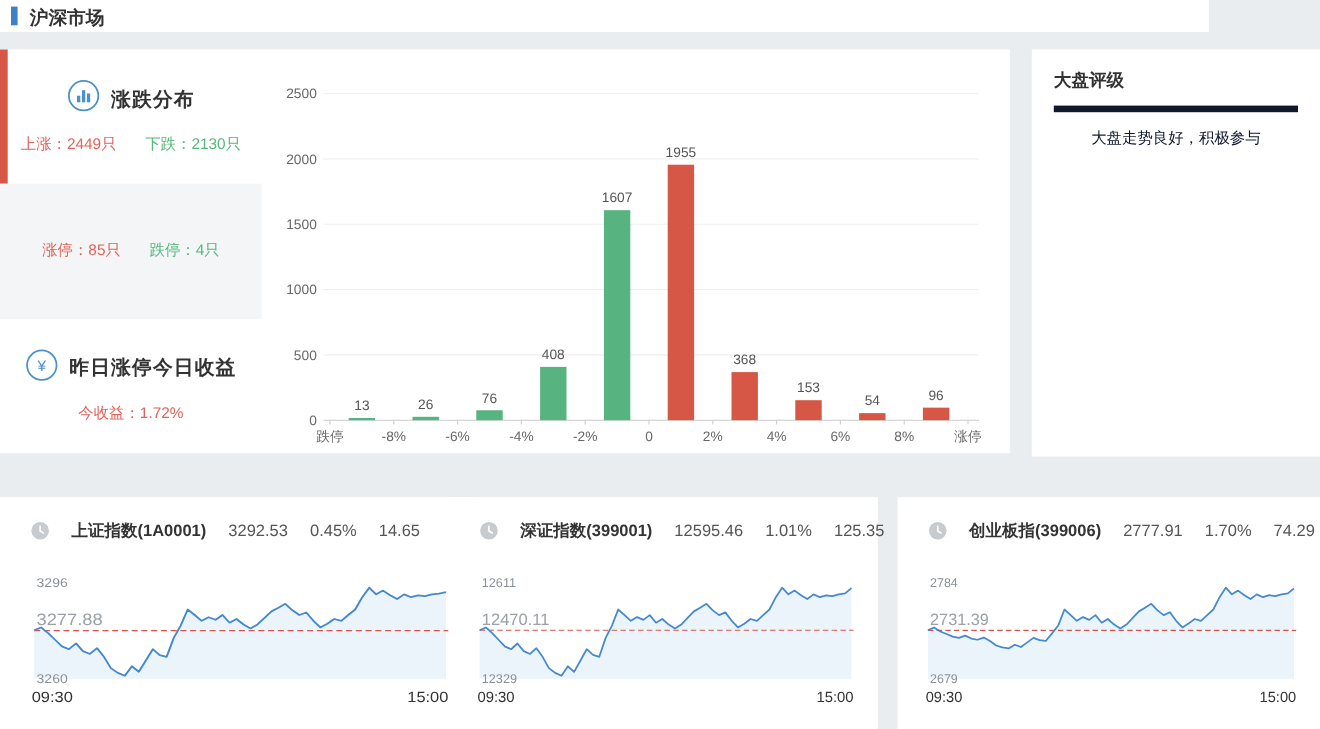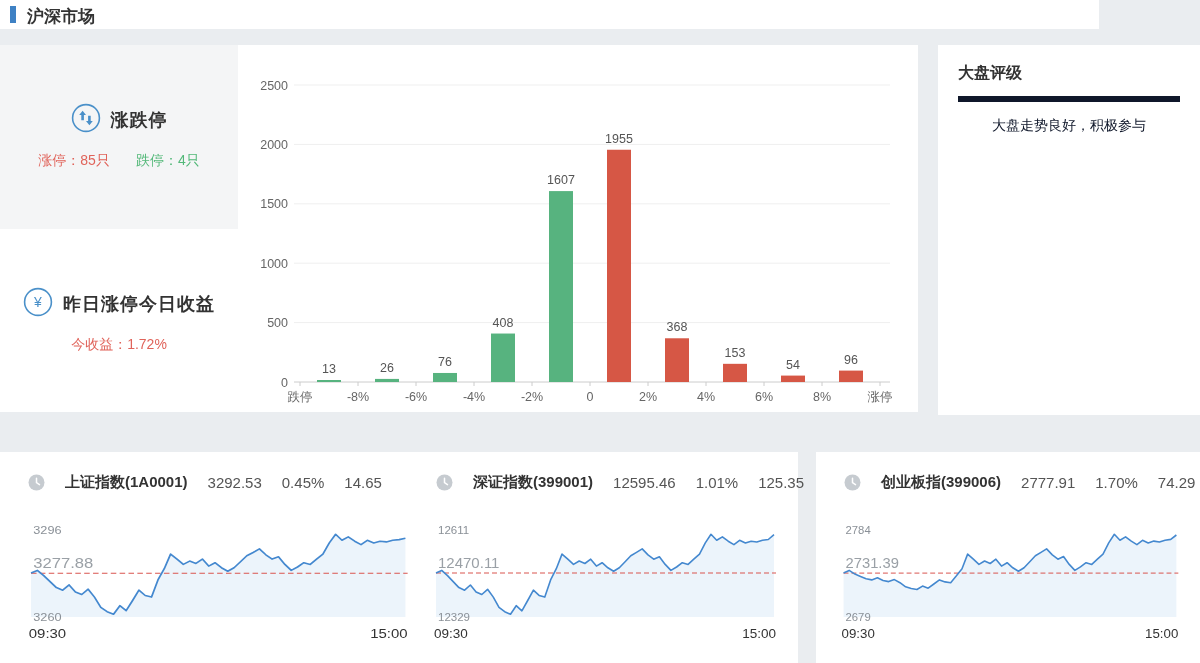--- a/index.html
+++ b/index.html
@@ -52,32 +52,39 @@
 <div class="page">
 
   <div class="topbar">
     <span class="accent"></span>
     <span class="page-title">沪深市场</span>
   </div>
 
   <div class="main-card">
     <div class="sidebar">
 
-
-      <div class="side-item shaded">
+      <div class="side-item active">
         <div class="item-head">
           <span class="icon">
             <svg width="30" height="30" viewBox="0 0 30 30">
               <circle cx="15" cy="15" r="13.4" fill="none" stroke="#4a90c9" stroke-width="1.6"></circle>
-              <path d="M11.6 7.8 L8.2 12 h2.1 v5.2 h2.6 V12 h2.1 Z" fill="#4a90c9"></path>
-              <path d="M18.4 22.2 L21.8 18 h-2.1 v-5.2 h-2.6 V18 h-2.1 Z" fill="#4a90c9"></path>
+              <rect x="9" y="15" width="3" height="6" fill="#4a90c9"></rect>
+              <rect x="13.5" y="10" width="3" height="11" fill="#4a90c9"></rect>
+              <rect x="18" y="13" width="3" height="8" fill="#4a90c9"></rect>
             </svg>
           </span>
-          <span class="item-label">涨跌停</span>
-        </div>
+          <span class="item-label">涨跌分布</span>
+        </div>
+        <div class="item-stats">
+          <span class="t-red">上涨：2449只</span>
+          <span class="t-green">下跌：2130只</span>
+        </div>
+      </div>
+
+      <div class="side-item shaded">
         <div class="item-stats">
           <span class="t-red">涨停：85只</span>
           <span class="t-green">跌停：4只</span>
         </div>
       </div>
 
       <div class="side-item">
         <div class="item-head">
           <span class="icon">
             <svg width="30" height="30" viewBox="0 0 30 30">

